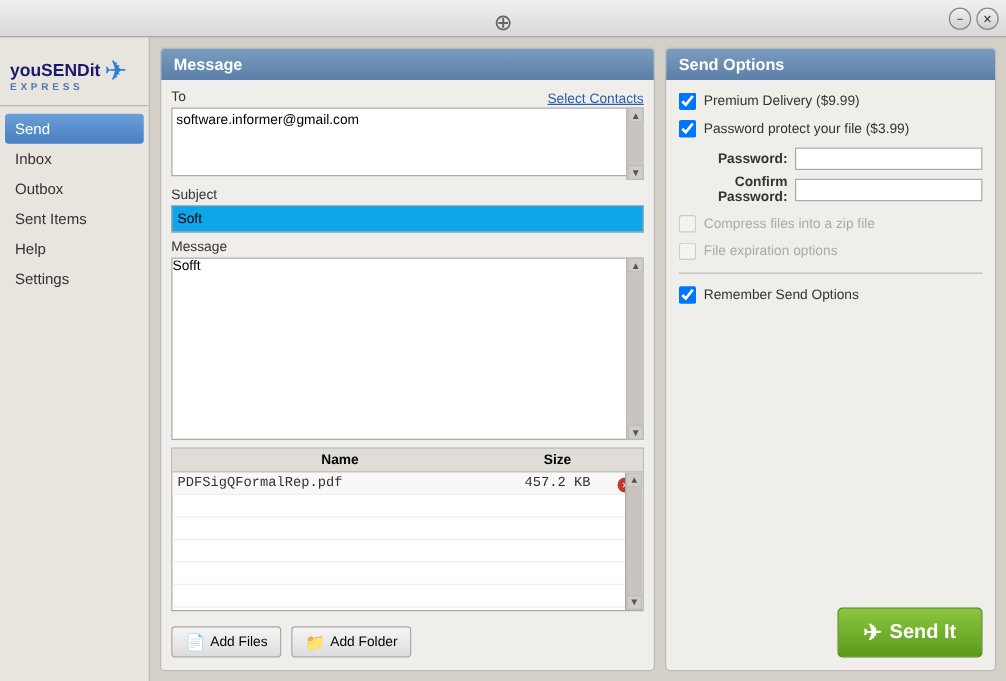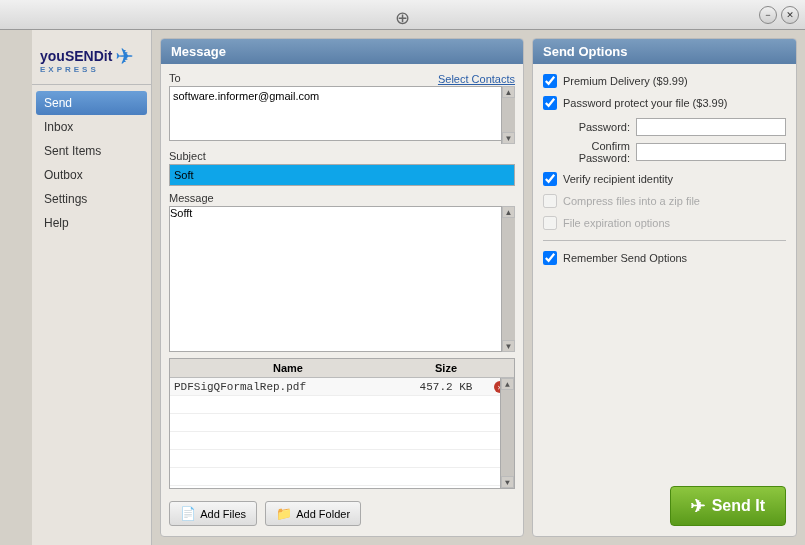--- a/index.html
+++ b/index.html
@@ -68,21 +68,20 @@
     }
 
     
     .sidebar {
       width: 120px;
       background: #e8e4de;
       border-right: 1px solid #bbb;
       padding: 10px 0;
       display: flex;
       flex-direction: column;
-      margin-left: 32px;
     }
 
     .nav-item {
       padding: 5px 12px;
       cursor: pointer;
       color: #333;
       font-size: 12px;
     }
     .nav-item.active {
       background: linear-gradient(to bottom, #6a9fd8, #4a7fc0);
@@ -302,20 +301,21 @@
     .password-row {
       display: flex;
       align-items: center;
       gap: 6px;
     }
     .password-label {
       font-size: 11px;
       color: #333;
       width: 100px;
       text-align: right;
+      font-weight: bold;
     }
     .password-input {
       flex: 1;
       height: 18px;
       border: 1px solid #aaa;
       padding: 1px 3px;
       font-size: 11px;
       background: white;
     }
 
@@ -435,24 +435,24 @@
             <span class="logo-you">you</span><span class="logo-send">SEND</span><span class="logo-it-text">it</span>
           </div>
           <div class="logo-express-text">EXPRESS</div>
         </div>
         <div class="logo-plane">✈</div>
       </div>
     </div>
 
     <div class="nav-item active">Send</div>
     <div class="nav-item">Inbox</div>
+    <div class="nav-item">Outbox</div>
     <div class="nav-item">Sent Items</div>
-    <div class="nav-item">Outbox</div>
+    <div class="nav-item">Help</div>
     <div class="nav-item">Settings</div>
-    <div class="nav-item">Help</div>
   </div>
 
   <div class="content-area">
 
     <div class="message-panel">
       <div class="panel-header">Message</div>
       <div class="panel-body">
 
         <div>
           <div class="field-row">
@@ -570,24 +570,20 @@
           <div class="password-row">
             <span class="password-label">Password:</span>
             <input type="password" class="password-input" style="">
           </div>
           <div class="password-row">
             <span class="password-label">Confirm Password:</span>
             <input type="password" class="password-input" style="">
           </div>
         </div>
 
-        <div class="option-row">
-          <input type="checkbox" checked="" style="">
-          <label class="option-label">Verify recipient identity</label>
-        </div>
 
 
         <div class="option-row">
           <input type="checkbox" disabled="" style="">
           <label class="option-label disabled">Compress files into a zip file</label>
         </div>
 
         <div class="option-row">
           <input type="checkbox" disabled="" style="">
           <label class="option-label disabled">File expiration options</label>

